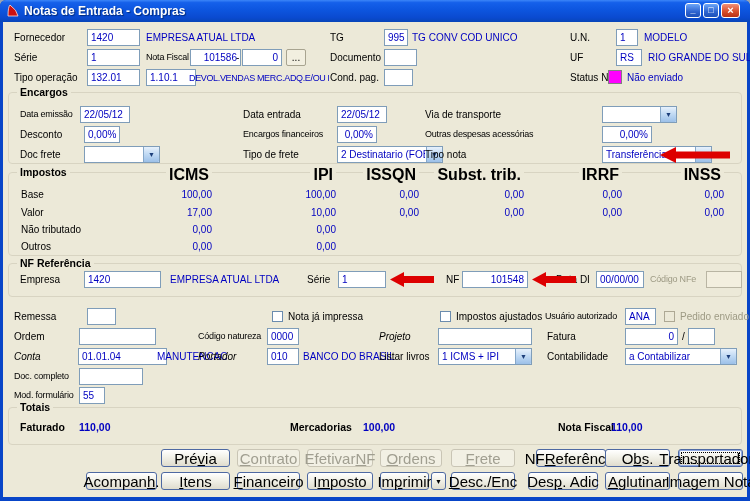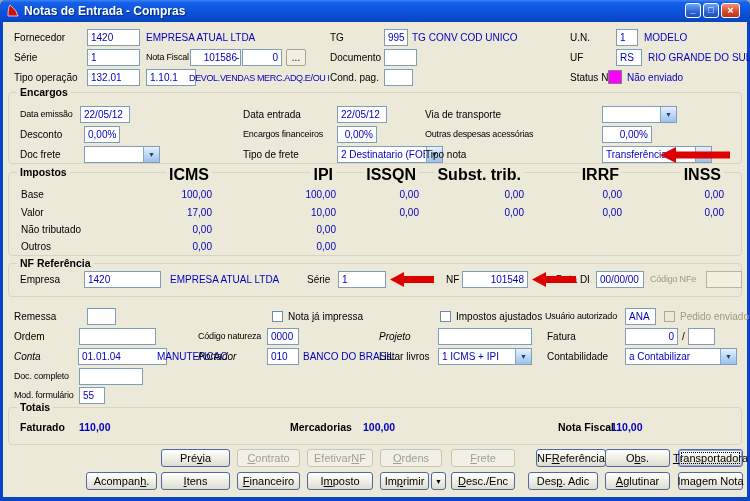--- a/index.html
+++ b/index.html
@@ -30,21 +30,21 @@
   .ddbtn{position:absolute;right:0;top:0;bottom:0;width:15px;display:flex;align-items:center;justify-content:center;
     background:linear-gradient(180deg,#E7F1FC,#BBD6F2 55%,#9CC0E8);border-left:1px solid #86A7C8;border-radius:0 1px 1px 0;
     color:#1C3E7A;font-size:7px;cursor:pointer;}
   .gb{position:absolute;border:1px solid #D8D4C2;border-radius:4px;box-sizing:border-box;z-index:1;}
   .leg{position:absolute;top:-7px;left:8px;background:#ECE9D8;padding:0 3px;font-weight:bold;font-size:10.5px;color:#000;white-space:nowrap;}
   .imph{position:absolute;top:-7px;background:#ECE9D8;padding:0 3px;font-weight:bold;font-size:16px;color:#000;white-space:nowrap;}
   .ic{position:absolute;width:64px;text-align:right;font-size:10px;color:#0000C0;white-space:nowrap;}
   .cb{position:absolute;width:11px;height:11px;background:#fff;border:1px solid #6B8CAE;box-sizing:border-box;z-index:2;cursor:pointer;}
   .cb.dis{background:#ECE9D8;border-color:#ADA894;cursor:default;}
   .btn{position:absolute;height:18px;box-sizing:border-box;border:1px solid #4E69A2;border-radius:3px;
-    background:linear-gradient(180deg,#FFFFFF,#F2F1E8 45%,#DFDCCE);font-size:11px;color:#000;
+    background:linear-gradient(180deg,#FFFFFF,#F2F1E8 45%,#DFDCCE);font-size:15px;color:#000;
     display:flex;align-items:center;justify-content:center;cursor:pointer;white-space:nowrap;z-index:2;}
   .btn.beige{background:#F2EFE0;border:1px solid #A8A490;border-radius:2px;font-size:10px;}
   .btn.disabled{border-color:#C9C5B5;background:#F2F0E4;color:#A09E90;cursor:default;}
   .btn.focused{box-shadow:inset 0 0 0 1px #8FA9E4;outline:1px dotted #000;outline-offset:-4px;}
   .btn u{text-decoration:underline;}
   .arrow{position:absolute;z-index:10;pointer-events:none;}
   .swatch{position:absolute;width:14px;height:14px;border:1px solid #808080;box-sizing:border-box;z-index:2;}
 </style>
 </head>
 <body>

